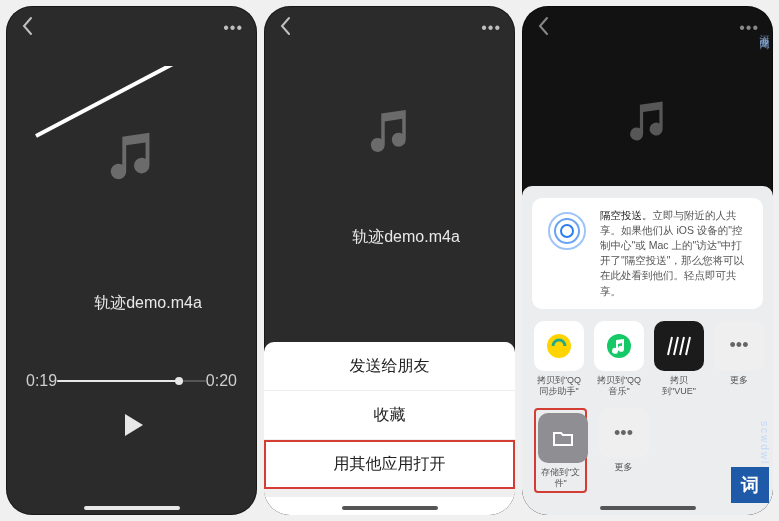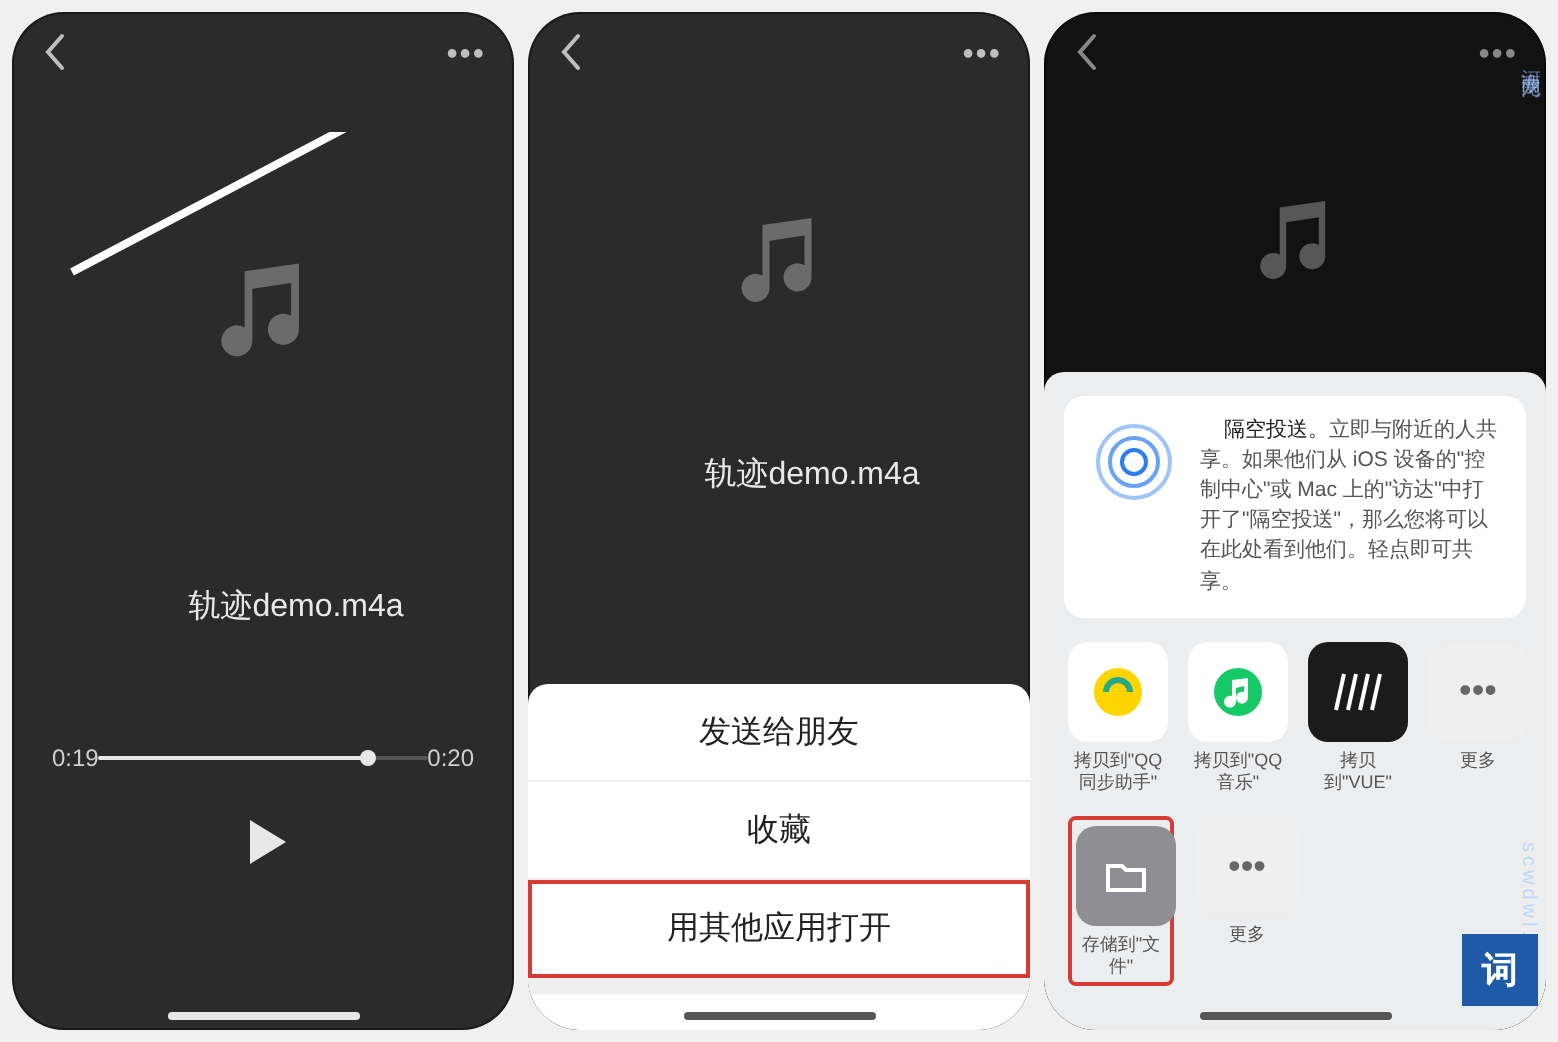--- a/index.html
+++ b/index.html
@@ -24,21 +24,21 @@
   .music-area {
     display:flex; align-items:center; justify-content:center;
     height: 215px;
   }
   .filename {
     text-align: center; color: #e8e8e8; font-size: 16px;
     margin-top: 28px;
     margin-left: 33px;
   }
   .player { margin-top: 58px; padding: 0 20px; }
-  .progress-row { display:flex; align-items:center; gap:0; color:#cfcfcf; font-size:12px;text-align:center; }
+  .progress-row { display:flex; align-items:center; gap:0; color:#cfcfcf; font-size:16px;text-align:center; }
   .track { flex:1; height:2px; background:#555; position:relative; border-radius:1px; }
   .track-fill { position:absolute; left:0; top:0; bottom:0; background:#e8e8e8; border-radius:1px; }
   .track-thumb { position:absolute; top:50%; width:8px; height:8px; background:#e8e8e8; border-radius:50%; transform:translate(-50%,-50%); }
   .play-wrap { text-align:center; margin-top:20px; color:#e8e8e8; }
 
   .arrow-overlay { position:absolute; left:20px; top:60px; pointer-events:none; }
 
   .sheet {
     position:absolute; left:0; right:0; bottom:0; background:#fff;
     border-top-left-radius:10px; border-top-right-radius:10px;
@@ -58,21 +58,21 @@
     padding:12px 10px 22px 10px;
   }
   .airdrop-row {
     background:#fff; border-radius:10px; display:flex; gap:10px;
     padding:10px 12px; align-items:flex-start;
   }
   .airdrop-icon {
     width:46px; height:46px; flex:0 0 46px;
   }
   .airdrop-text { font-size:10.5px; line-height:1.45; color:#555; }
-  .airdrop-title { color:#222;margin-left:12px; }
+  .airdrop-title { color:#222; }
   .app-row, .action-row {
     display:flex; gap:10px; margin-top:12px; justify-content:flex-start; padding-left:2px;
   }
   .tile { width:53px; text-align:center; }
   .tile .sq {
     width:50px; height:50px; border-radius:10px; display:flex;
     align-items:center; justify-content:center; margin:0 auto 4px auto;
     background:#fff;
   }
   .tile .sq.dark { background:#1b1b1b; }

